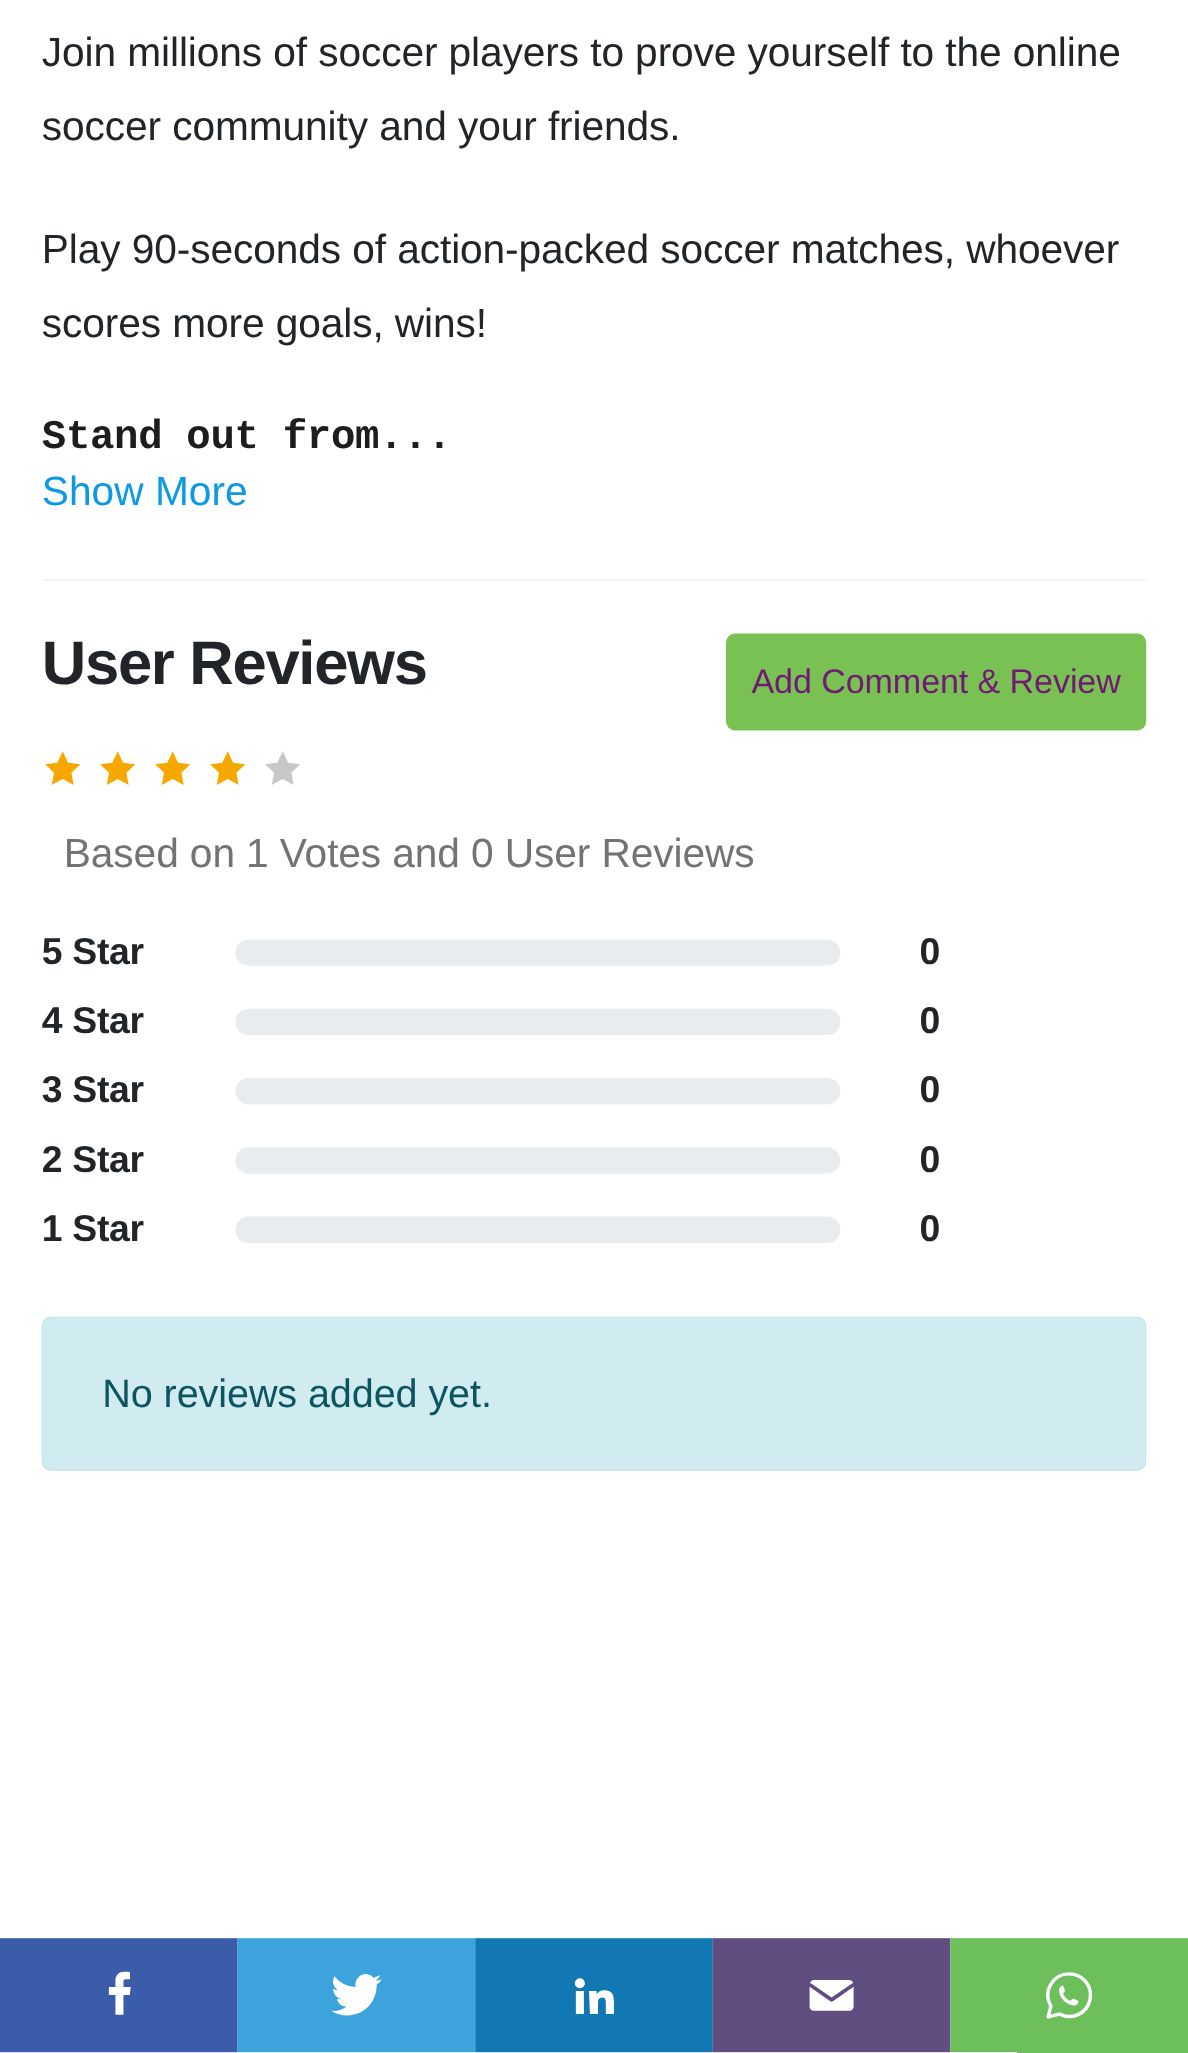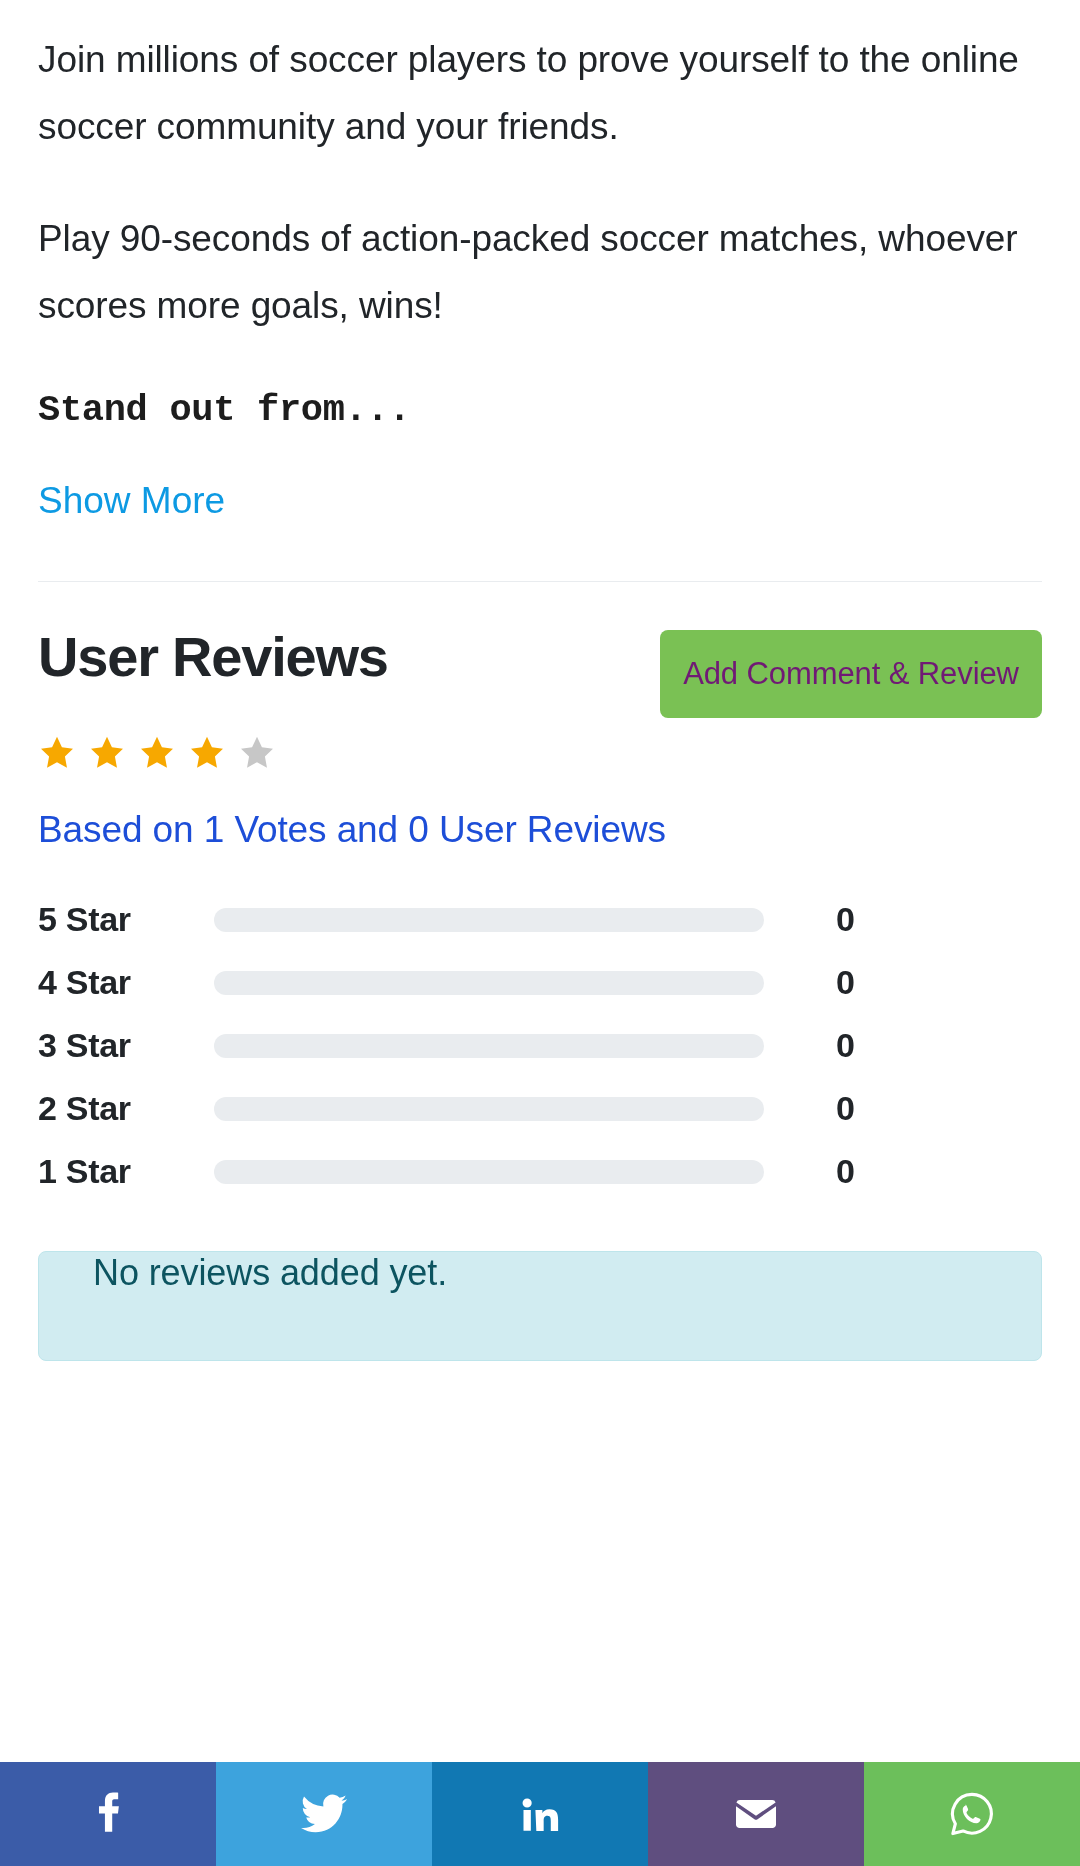--- a/index.html
+++ b/index.html
@@ -14,21 +14,21 @@
 
   .page {
     position: relative;
     width: 1080px;
     height: 1866px;
     overflow: hidden;
     background: #ffffff;
   }
 
   .content {
-    padding: 12px 38px;
+    padding: 0 38px;
   }
 
   
   .desc {
     padding-top: 14px;
   }
   .desc p {
     font-size: 37px;
     line-height: 67px;
     color: #212529;
@@ -44,21 +44,20 @@
     line-height: 52px;
     font-weight: bold;
     color: #1d1d1d;
     margin-top: 6px;
     letter-spacing: -0.3px;
     font-family: Liberation Mono, monospace;
   }
 
   .show-more {
     display: inline-block;
-    margin-top: 42px;
     font-size: 37px;
     line-height: 45px;
     color: #0d9ae3;
     text-decoration: none;
     cursor: pointer;
   }
 
   .hr {
     height: 1px;
     background: #e9ecef;
@@ -116,22 +115,23 @@
     font-size: 44px;
     color: #f7a800;
   }
   .star.empty { color: #c7c7c7; }
   .star svg { display: block; }
 
   .based-on {
     margin-top: 26px;
     font-size: 37px;
     line-height: 48px;
-    color: #1d4ed8;
+    color: #737373;
     letter-spacing: -0.1px;
+    margin-left: 20px;
   }
 
   
   .bars {
     margin-top: 34px;
   }
   .bar-row {
     display: flex;
     align-items: center;
     height: 63px;
@@ -165,22 +165,23 @@
     width: 40px;
     text-align: left;
   }
 
   
   .alert {
     margin-top: 48px;
     background: #d1ecf1;
     border: 1px solid #bee5eb;
     border-radius: 8px;
-    height: 110px;
-    display: flex;
+    height: 140px;
+    display: flex;
+    align-items: center;
     padding-left: 54px;
   }
   .alert-text {
     font-size: 36px;
     color: #0c5460;
     letter-spacing: -0.1px;
   }
 
   
   .social-bar {

